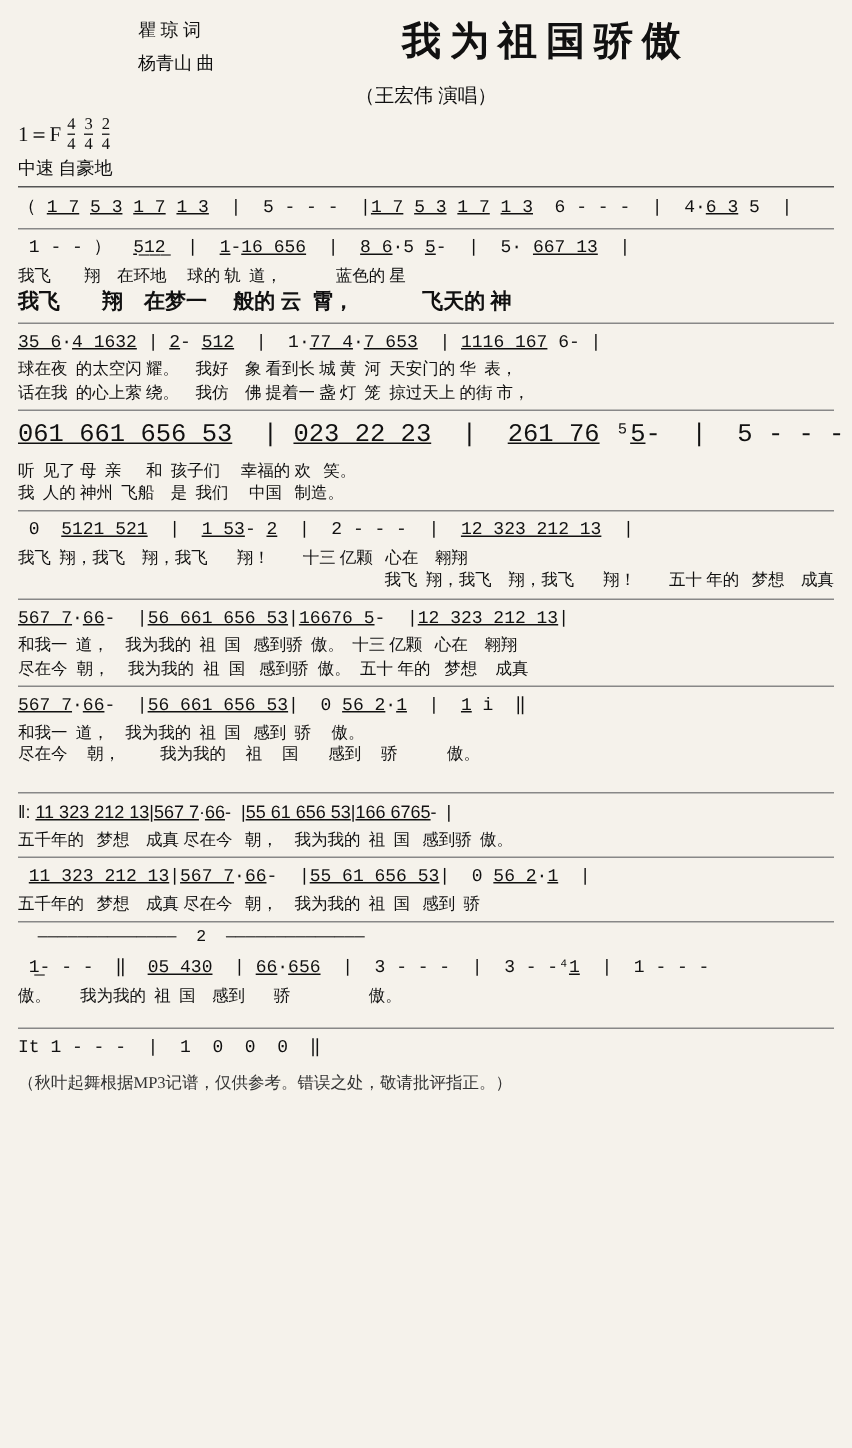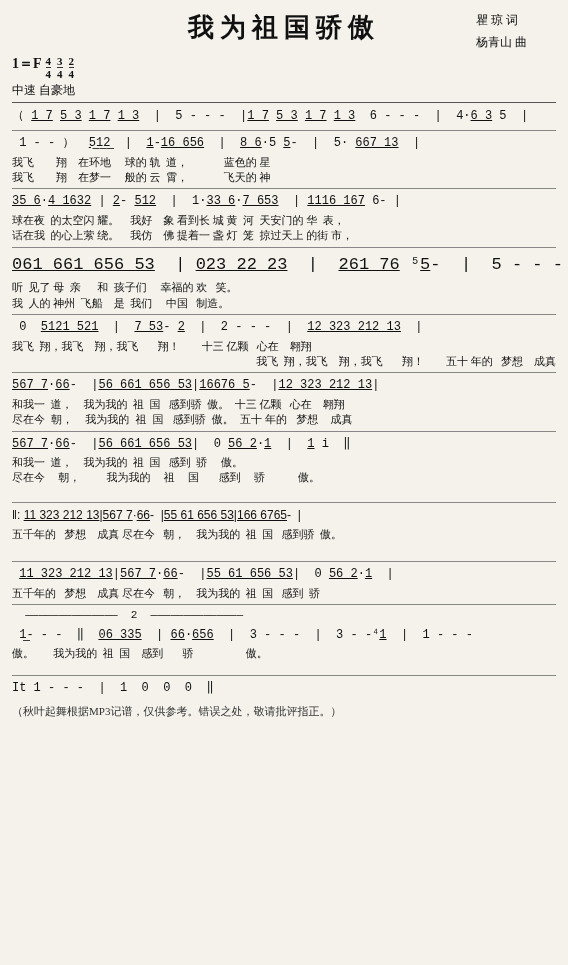--- a/index.html
+++ b/index.html
@@ -16,31 +16,32 @@
       position: relative;
     }
   </style>
 </head>
 <body>
 
 <div class="page-wrapper">
 
   <div style="display:flex; justify-content:space-between; align-items:flex-start; margin-bottom:2px;">
     <div style="width:80px;"></div>
-    <div style="font-size:26px; font-weight:bold; letter-spacing:6px; text-align:center; flex:1;">我为祖国骄傲</div>
     <div style="width:80px; font-size:12px; line-height:1.8; text-align:left;">
       <div>瞿  琼  词</div>
       <div>杨青山  曲</div>
     </div>
+    <div style="font-size:26px; font-weight:bold; letter-spacing:6px; text-align:center; flex:1;">我为祖国骄傲</div>
   </div>
 
+  <div style="text-align:center; font-size:13px; margin-bottom:4px;">（王宏伟 演唱）</div>
 
   <div style="display:flex; justify-content:space-between; align-items:flex-start; margin-bottom:2px;">
     <div>
-      <div style="font-size:14px; display:flex; align-items:flex-start; gap:4px;font-weight:bold;">
+      <div style="font-size:14px; display:flex; align-items:center; gap:4px;">
         <span style="font-size:14px;">1＝F</span>
         <span style="font-size:13px; display:inline-flex; flex-direction:column; line-height:1.1; vertical-align:middle;">
           <span style="font-size:11px; border-bottom:1px solid #333; display:block; text-align:center;">4</span>
           <span style="font-size:11px; display:block; text-align:center;">4</span>
         </span>
         <span style="font-size:13px; display:inline-flex; flex-direction:column; line-height:1.1; vertical-align:middle; margin-left:2px;">
           <span style="font-size:11px; border-bottom:1px solid #333; display:block; text-align:center;">3</span>
           <span style="font-size:11px; display:block; text-align:center;">4</span>
         </span>
         <span style="font-size:13px; display:inline-flex; flex-direction:column; line-height:1.1; vertical-align:middle; margin-left:2px;">
@@ -55,67 +56,67 @@
   <div style="border-top:1.5px solid #555; margin:3px 0;"></div>
 
   <div style="line-height:1.6;">
 
     <div style="font-family:'Courier New',monospace; font-size:12px; white-space:pre; line-height:1.8;">（ <u>1 7</u> <u>5 3</u> <u>1 7</u> <u>1 3</u>  |  5 - - -  |<u>1 7</u> <u>5 3</u> <u>1 7</u> <u>1 3</u>  6 - - -  |  4·<u>6 3</u> 5  |</div>
 
     <div style="border-top:1px solid #888; margin:2px 0;"></div>
 
     <div style="font-family:'Courier New',monospace; font-size:12px; white-space:pre; line-height:1.8;"> 1 - - ）  <u>5̲1̲2̲</u>  |  <u>1</u>-<u>16 656</u>  |  <u>8 6</u>·5 <u>5</u>-  |  5· <u>667 13</u>  |</div>
     <div style="font-family:'SimSun',serif; font-size:11px; white-space:pre; line-height:1.4;">我飞        翔    在环地     球的 轨  道，             蓝色的 星</div>
-    <div style="font-family:'SimSun',serif; font-size:11px; white-space:pre; line-height:1.4; margin-bottom:3px;">我飞        翔    在梦一     般的 云  霄，             飞天的 神</div>
+    <div style="font-family:'SimSun',serif; font-size:14px; white-space:pre; line-height:1.4; margin-bottom:3px;font-weight:bold;">我飞        翔    在梦一     般的 云  霄，             飞天的 神</div>
 
     <div style="border-top:1px solid #888; margin:2px 0;"></div>
 
-    <div style="font-family:'Courier New',monospace; font-size:12px; white-space:pre; line-height:1.8;"><u>35 6</u>·<u>4 1632</u> | <u>2</u>- <u>512</u>  |  1·<u>33 6</u>·<u>7 653</u>  | <u>1116 167</u> 6- |</div>
+    <div style="font-family:'Courier New',monospace; font-size:12px; white-space:pre; line-height:1.8;"><u>35 6</u>·<u>4 1632</u> | <u>2</u>- <u>512</u>  |  1·<u>77 4</u>·<u>7 653</u>  | <u>1116 167</u> 6- |</div>
     <div style="font-family:'SimSun',serif; font-size:11px; white-space:pre; line-height:1.4;">球在夜  的太空闪 耀。    我好    象 看到长 城 黄  河  天安门的 华  表，</div>
     <div style="font-family:'SimSun',serif; font-size:11px; white-space:pre; line-height:1.4; margin-bottom:3px;">话在我  的心上萦 绕。    我仿    佛 提着一 盏 灯  笼  掠过天上 的街 市，</div>
 
     <div style="border-top:1px solid #888; margin:2px 0;"></div>
 
     <div style="font-family:'Courier New',monospace; font-size:17px; white-space:pre; line-height:1.8;"><u>061 661 656 53</u>  | <u>023 22 23</u>  |  <u>261 76</u> ⁵<u>5</u>-  |  5 - - -  |</div>
     <div style="font-family:'SimSun',serif; font-size:11px; white-space:pre; line-height:1.4;">听  见了 母  亲      和  孩子们     幸福的 欢   笑。</div>
     <div style="font-family:'SimSun',serif; font-size:11px; white-space:pre; line-height:1.4; margin-bottom:3px;">我  人的 神州  飞船    是  我们     中国   制造。</div>
 
     <div style="border-top:1px solid #888; margin:2px 0;"></div>
 
-    <div style="font-family:'Courier New',monospace; font-size:12px; white-space:pre; line-height:1.8;"> 0  <u>5121 521</u>  |  <u>7 53</u>- <u>2</u>  |  2 - - -  |  <u>12 323 212 13</u>  |</div>
+    <div style="font-family:'Courier New',monospace; font-size:12px; white-space:pre; line-height:1.8;"> 0  <u>5121 521</u>  |  <u>1 53</u>- <u>2</u>  |  2 - - -  |  <u>12 323 212 13</u>  |</div>
     <div style="font-family:'SimSun',serif; font-size:11px; white-space:pre; line-height:1.4;">我飞  翔，我飞    翔，我飞       翔！        十三 亿颗   心在    翱翔</div>
     <div style="font-family:'SimSun',serif; font-size:11px; white-space:pre; line-height:1.4; margin-bottom:3px;text-align:right;">我飞  翔，我飞    翔，我飞       翔！        五十 年的   梦想    成真</div>
 
     <div style="border-top:1px solid #888; margin:2px 0;"></div>
 
     <div style="font-family:'Courier New',monospace; font-size:12px; white-space:pre; line-height:1.8;"><u>567 7</u>·<u>66</u>-  |<u>56 661 656 53</u>|<u>16676 5</u>-  |<u>12 323 212 13</u>|</div>
     <div style="font-family:'SimSun',serif; font-size:11px; white-space:pre; line-height:1.4;">和我一  道，    我为我的  祖  国   感到骄  傲。  十三 亿颗   心在    翱翔</div>
     <div style="font-family:Liberation Sans, sans-serif; font-size:11px; white-space:pre; line-height:1.4; margin-bottom:3px;">尽在今  朝，    我为我的  祖  国   感到骄  傲。  五十 年的   梦想    成真</div>
 
     <div style="border-top:1px solid #888; margin:2px 0;"></div>
 
     <div style="font-family:'Courier New',monospace; font-size:12px; white-space:pre; line-height:1.8;"><u>567 7</u>·<u>66</u>-  |<u>56 661 656 53</u>|  0 <u>56 2</u>·<u>1</u>  |  <u>1</u> i  ‖</div>
     <div style="font-family:'SimSun',serif; font-size:11px; white-space:pre; line-height:1.4;">和我一  道，    我为我的  祖  国   感到  骄     傲。</div>
     <div style="font-family:Liberation Mono, monospace; font-size:11px; white-space:pre; line-height:1.4; margin-bottom:16px;">尽在今  朝，    我为我的  祖  国   感到  骄     傲。</div>
 
     <div style="border-top:1px solid #888; margin:2px 0;"></div>
 
     <div style="font-family:Liberation Sans, sans-serif; font-size:12px; white-space:pre; line-height:1.8;">‖: <u>11 323 212 13</u>|<u>567 7</u>·<u>66</u>-  |<u>55 61 656 53</u>|<u>166 6765</u>-  |</div>
-    <div style="font-family:'SimSun',serif; font-size:11px; white-space:pre; line-height:1.4; margin-bottom:19px;">五千年的   梦想    成真 尽在今   朝，    我为我的  祖  国   感到骄  傲。</div>
+    <div style="font-family:'SimSun',serif; font-size:11px; white-space:pre; line-height:1.4; margin-bottom:3px;">五千年的   梦想    成真 尽在今   朝，    我为我的  祖  国   感到骄  傲。</div>
 
     <div style="border-top:1px solid #888; margin:2px 0;"></div>
 
     <div style="font-family:'Courier New',monospace; font-size:12px; white-space:pre; line-height:1.8;"> <u>11 323 212 13</u>|<u>567 7</u>·<u>66</u>-  |<u>55 61 656 53</u>|  0 <u>56 2</u>·<u>1</u>  |</div>
     <div style="font-family:'SimSun',serif; font-size:11px; white-space:pre; line-height:1.4; margin-bottom:3px;">五千年的   梦想    成真 尽在今   朝，    我为我的  祖  国   感到  骄</div>
 
     <div style="border-top:1px solid #888; margin:2px 0;"></div>
 
     <div style="font-family:'Courier New',monospace; font-size:11px; white-space:pre; line-height:1.6;">  ——————————————  2  ——————————————</div>
 
-    <div style="font-family:'Courier New',monospace; font-size:12px; white-space:pre; line-height:1.8;"> 1̲- - -  ‖  <u>06 335</u>  | <u>66</u>·<u>656</u>  |  3 - - -  |  3 - -⁴<u>1</u>  |  1 - - -</div>
+    <div style="font-family:'Courier New',monospace; font-size:12px; white-space:pre; line-height:1.8;"> 1̲- - -  ‖  <u>05 430</u>  | <u>66</u>·<u>656</u>  |  3 - - -  |  3 - -⁴<u>1</u>  |  1 - - -</div>
     <div style="font-family:'SimSun',serif; font-size:11px; white-space:pre; line-height:1.4; margin-bottom:13px;">傲。       我为我的  祖  国    感到       骄                   傲。</div>
 
     <div style="border-top:1px solid #888; margin:2px 0;"></div>
 
     <div style="font-family:'Courier New',monospace; font-size:12px; white-space:pre; line-height:1.8;">It 1 - - -  |  1  0  0  0  ‖</div>
 
     <div style="font-size:11px; color:#333; margin-top:4px; text-align:left; line-height:1.6;">
       （秋叶起舞根据MP3记谱，仅供参考。错误之处，敬请批评指正。）
     </div>
 

